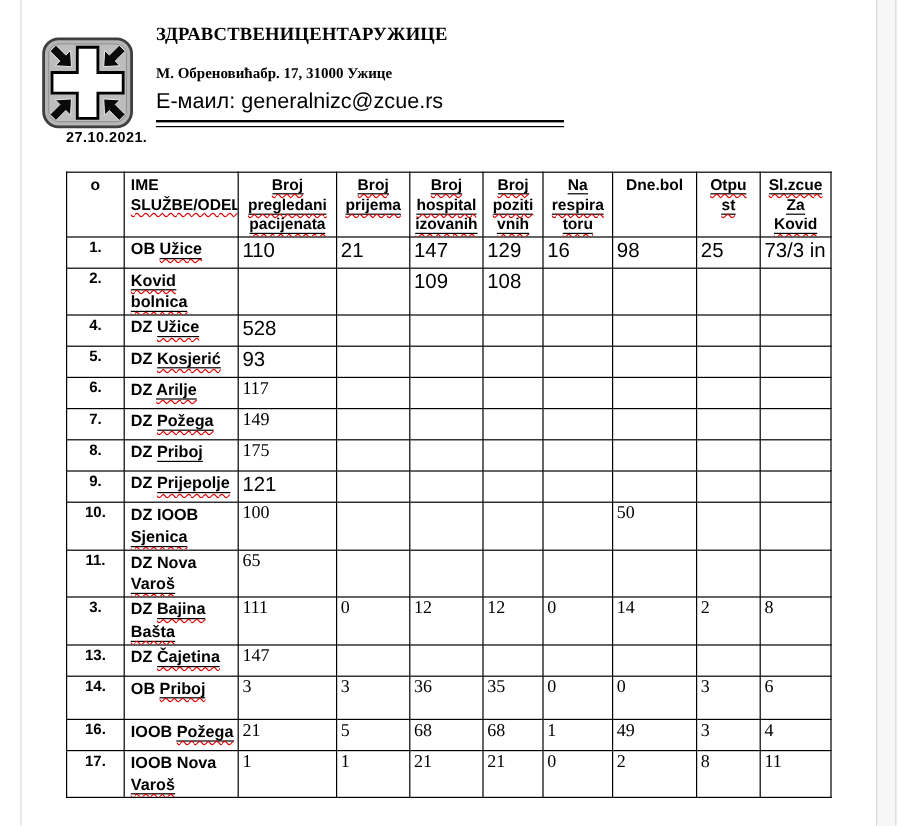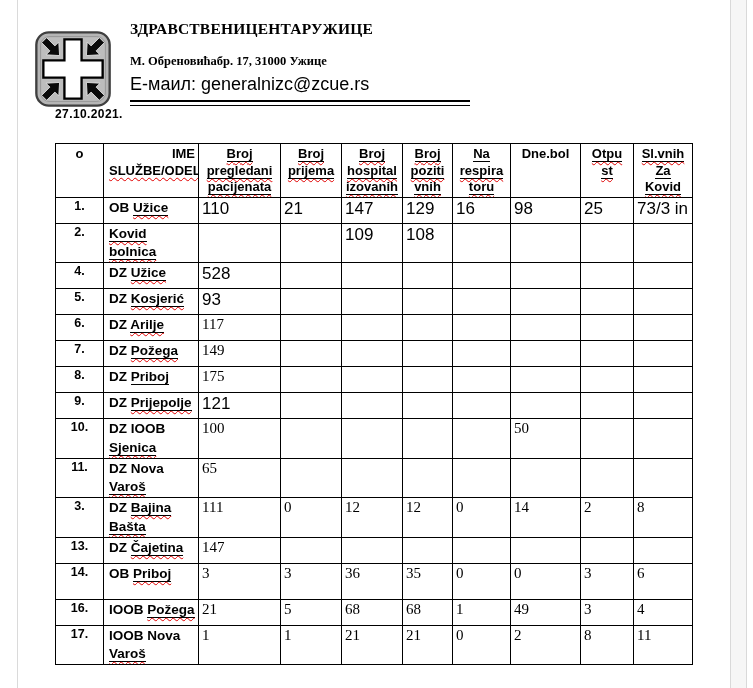--- a/index.html
+++ b/index.html
@@ -18,21 +18,21 @@
 
   .letterhead{position:absolute;left:130px;top:20px;width:480px}
   .lh-title{font-family:"Liberation Serif",serif;font-weight:bold;font-size:15.5px;letter-spacing:.2px}
   .lh-address,.lh-phones{font-family:"Liberation Serif",serif;font-weight:bold;font-size:12.5px;margin-top:16px}
   .lh-email{font-size:18px;margin-top:5px;font-weight:500}
   .lh-rule{margin-top:5px;width:340px;height:3px;border-top:2.2px solid #000;border-bottom:1.2px solid #000}
 
   table.report{position:absolute;left:55px;top:143px;width:637px;border-collapse:collapse;table-layout:fixed}
   .report th,.report td{border:1.6px solid #000;vertical-align:top;padding:1px 3px;overflow:hidden}
   .report th{font-size:13px;font-weight:600;text-align:center;line-height:1.28;padding-top:2px}
-  .report th.left{text-align:right;padding-left:5px}
+  .report th.left{text-align:left;padding-left:5px}
   .report thead tr{height:54px}
   .report tbody tr{height:26px}
   .report tbody tr:nth-child(13){height:36px}
   .report tbody tr:nth-child(16){height:42px}
   .report tbody tr:nth-child(17){height:28px}
   td.num{text-align:center;font-weight:600;font-size:12.5px}
   td.name{font-weight:600;font-size:13.5px;line-height:1.35;padding-left:5px}
   td.val{font-size:13px}
   td.val.serif{font-family:"Liberation Serif",serif;font-size:15px}
   td.val.sans{font-size:17px}
@@ -118,21 +118,21 @@
           <div><span class="seg-us">toru</span></div>
         </th>
         <th>
           <div><span>Dne.bol</span></div>
         </th>
         <th>
           <div><span class="seg-us">Otpu</span></div>
           <div><span class="seg-us">st</span></div>
         </th>
         <th>
-          <div><span class="seg-us">Sl.vnih</span></div>
+          <div><span class="seg-us">Sl.zcue</span></div>
           <div><span class="seg-u">Za</span></div>
           <div><span class="seg-us">Kovid</span></div>
         </th>
       </tr>
     </thead>
   <tbody id="tbody">
       <tr>
         <td class="num">1.</td>
         <td class="name"><span>OB </span><span class="seg-us">Užice</span></td>
         <td class="val sans">110</td>

